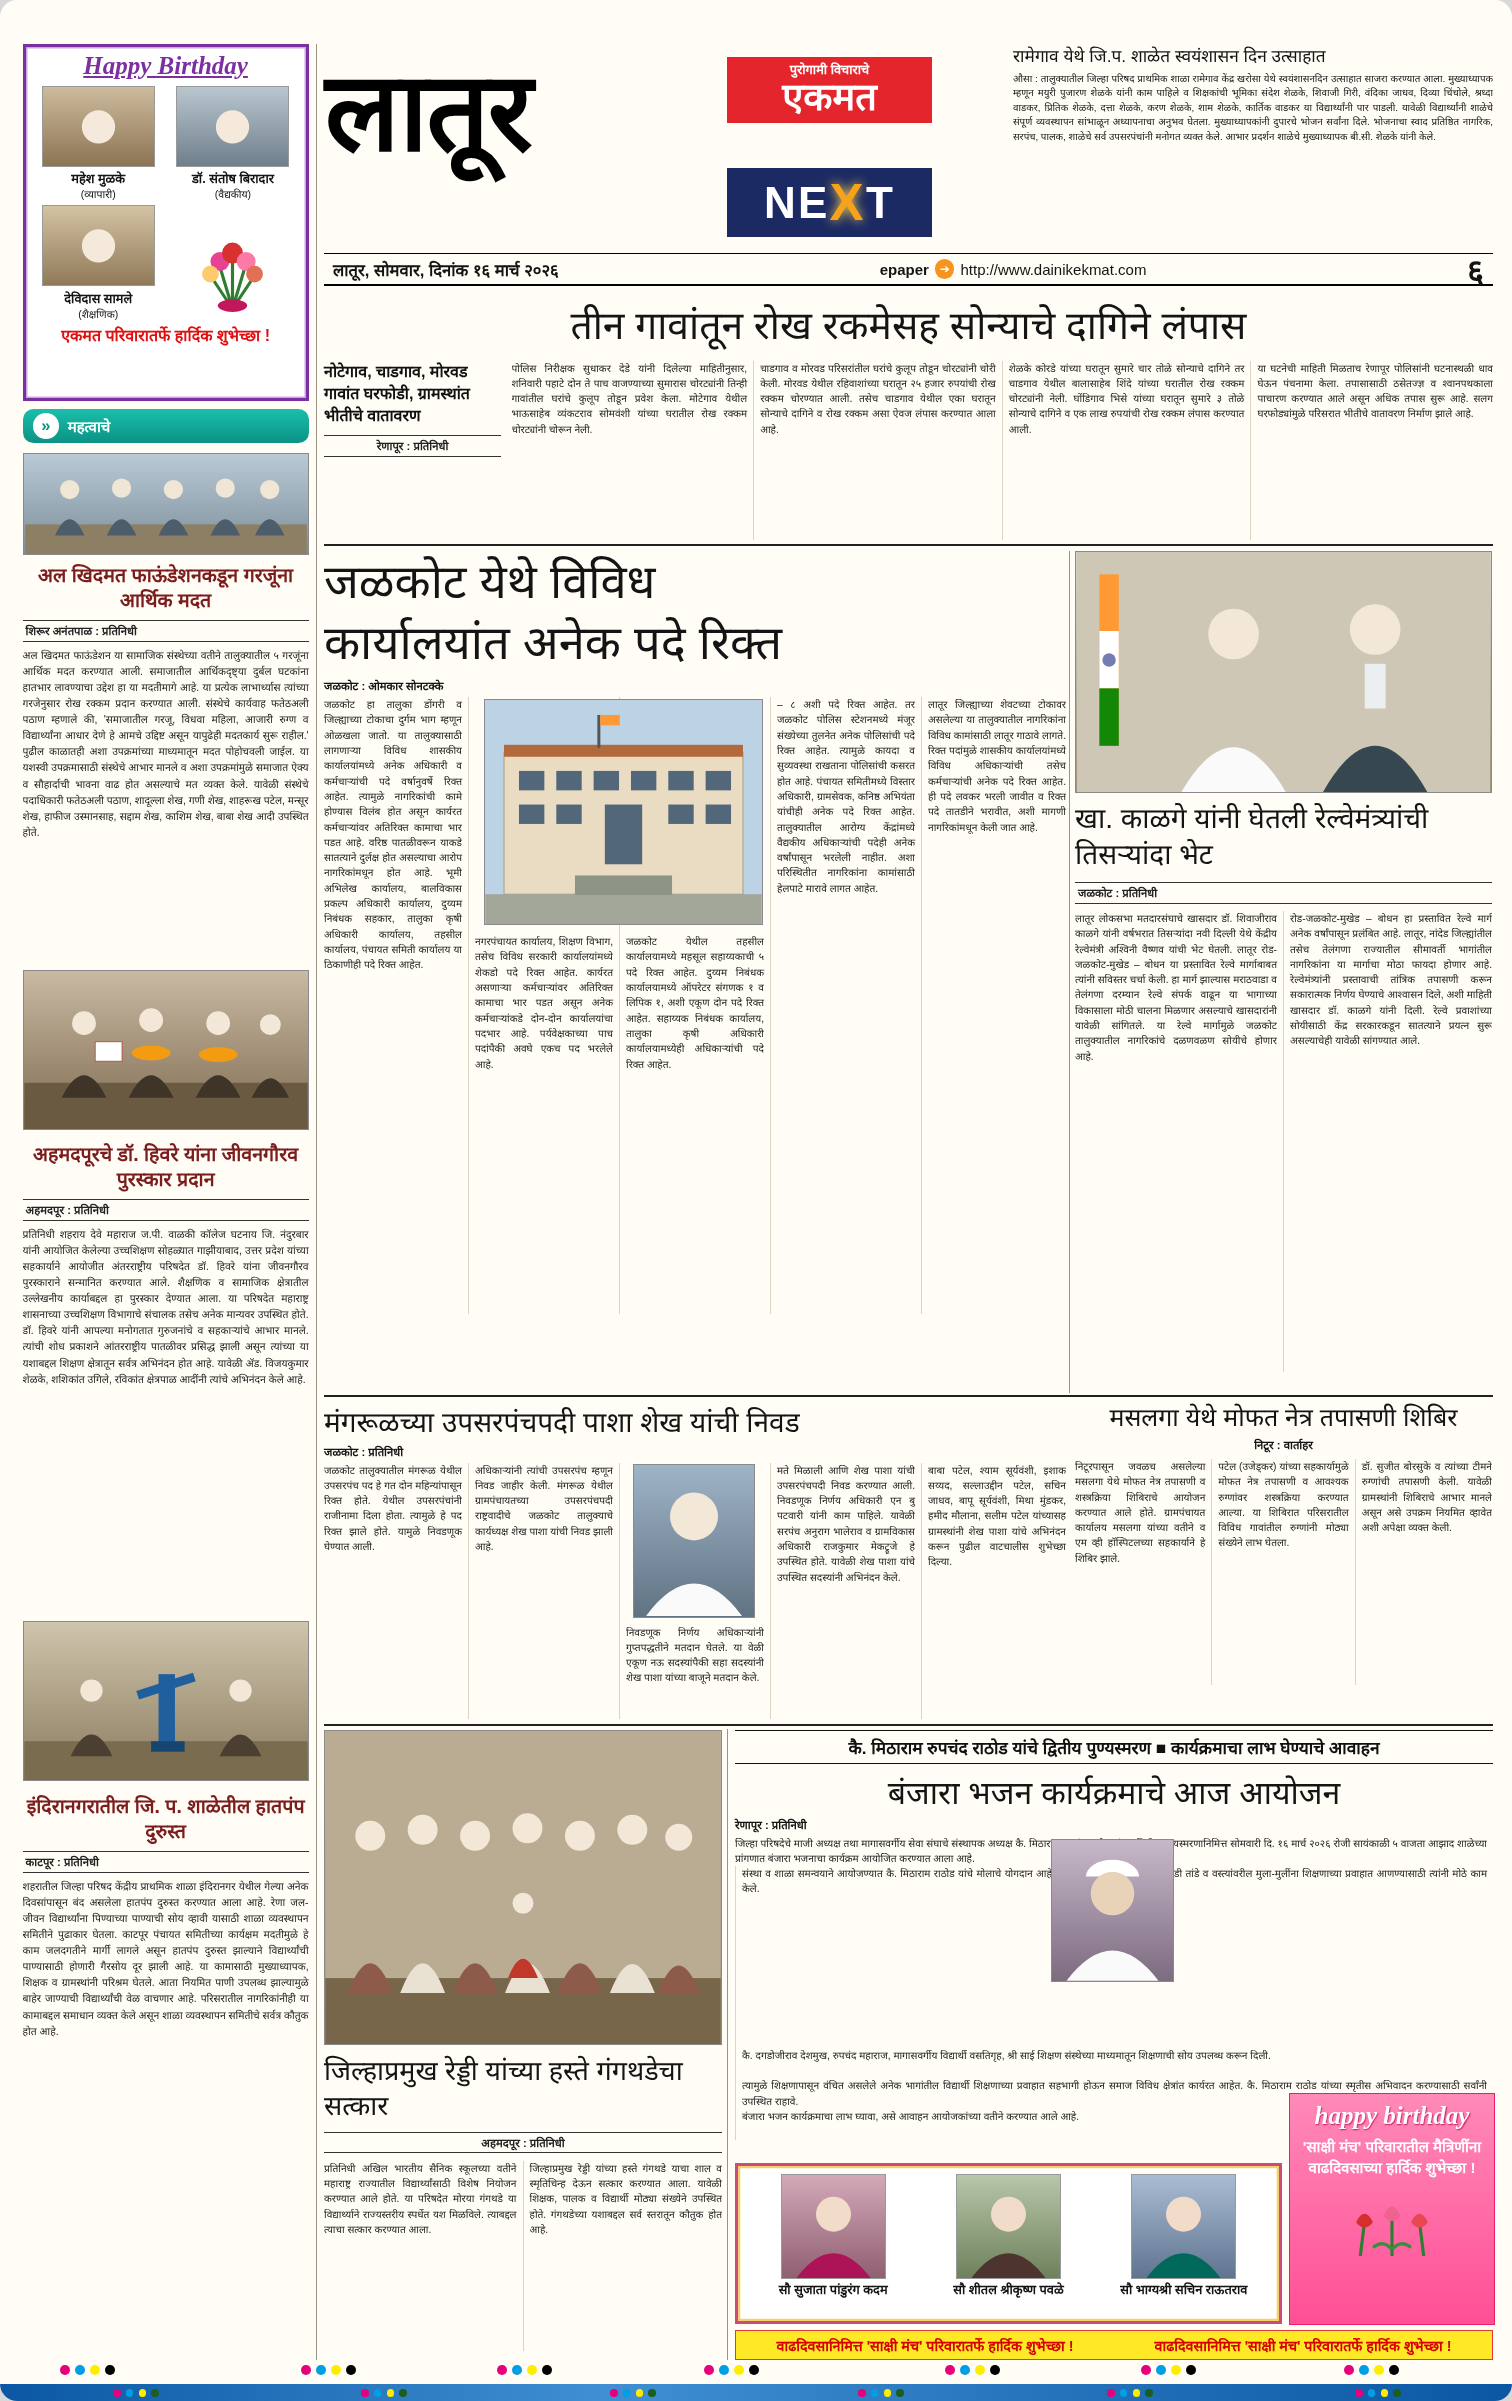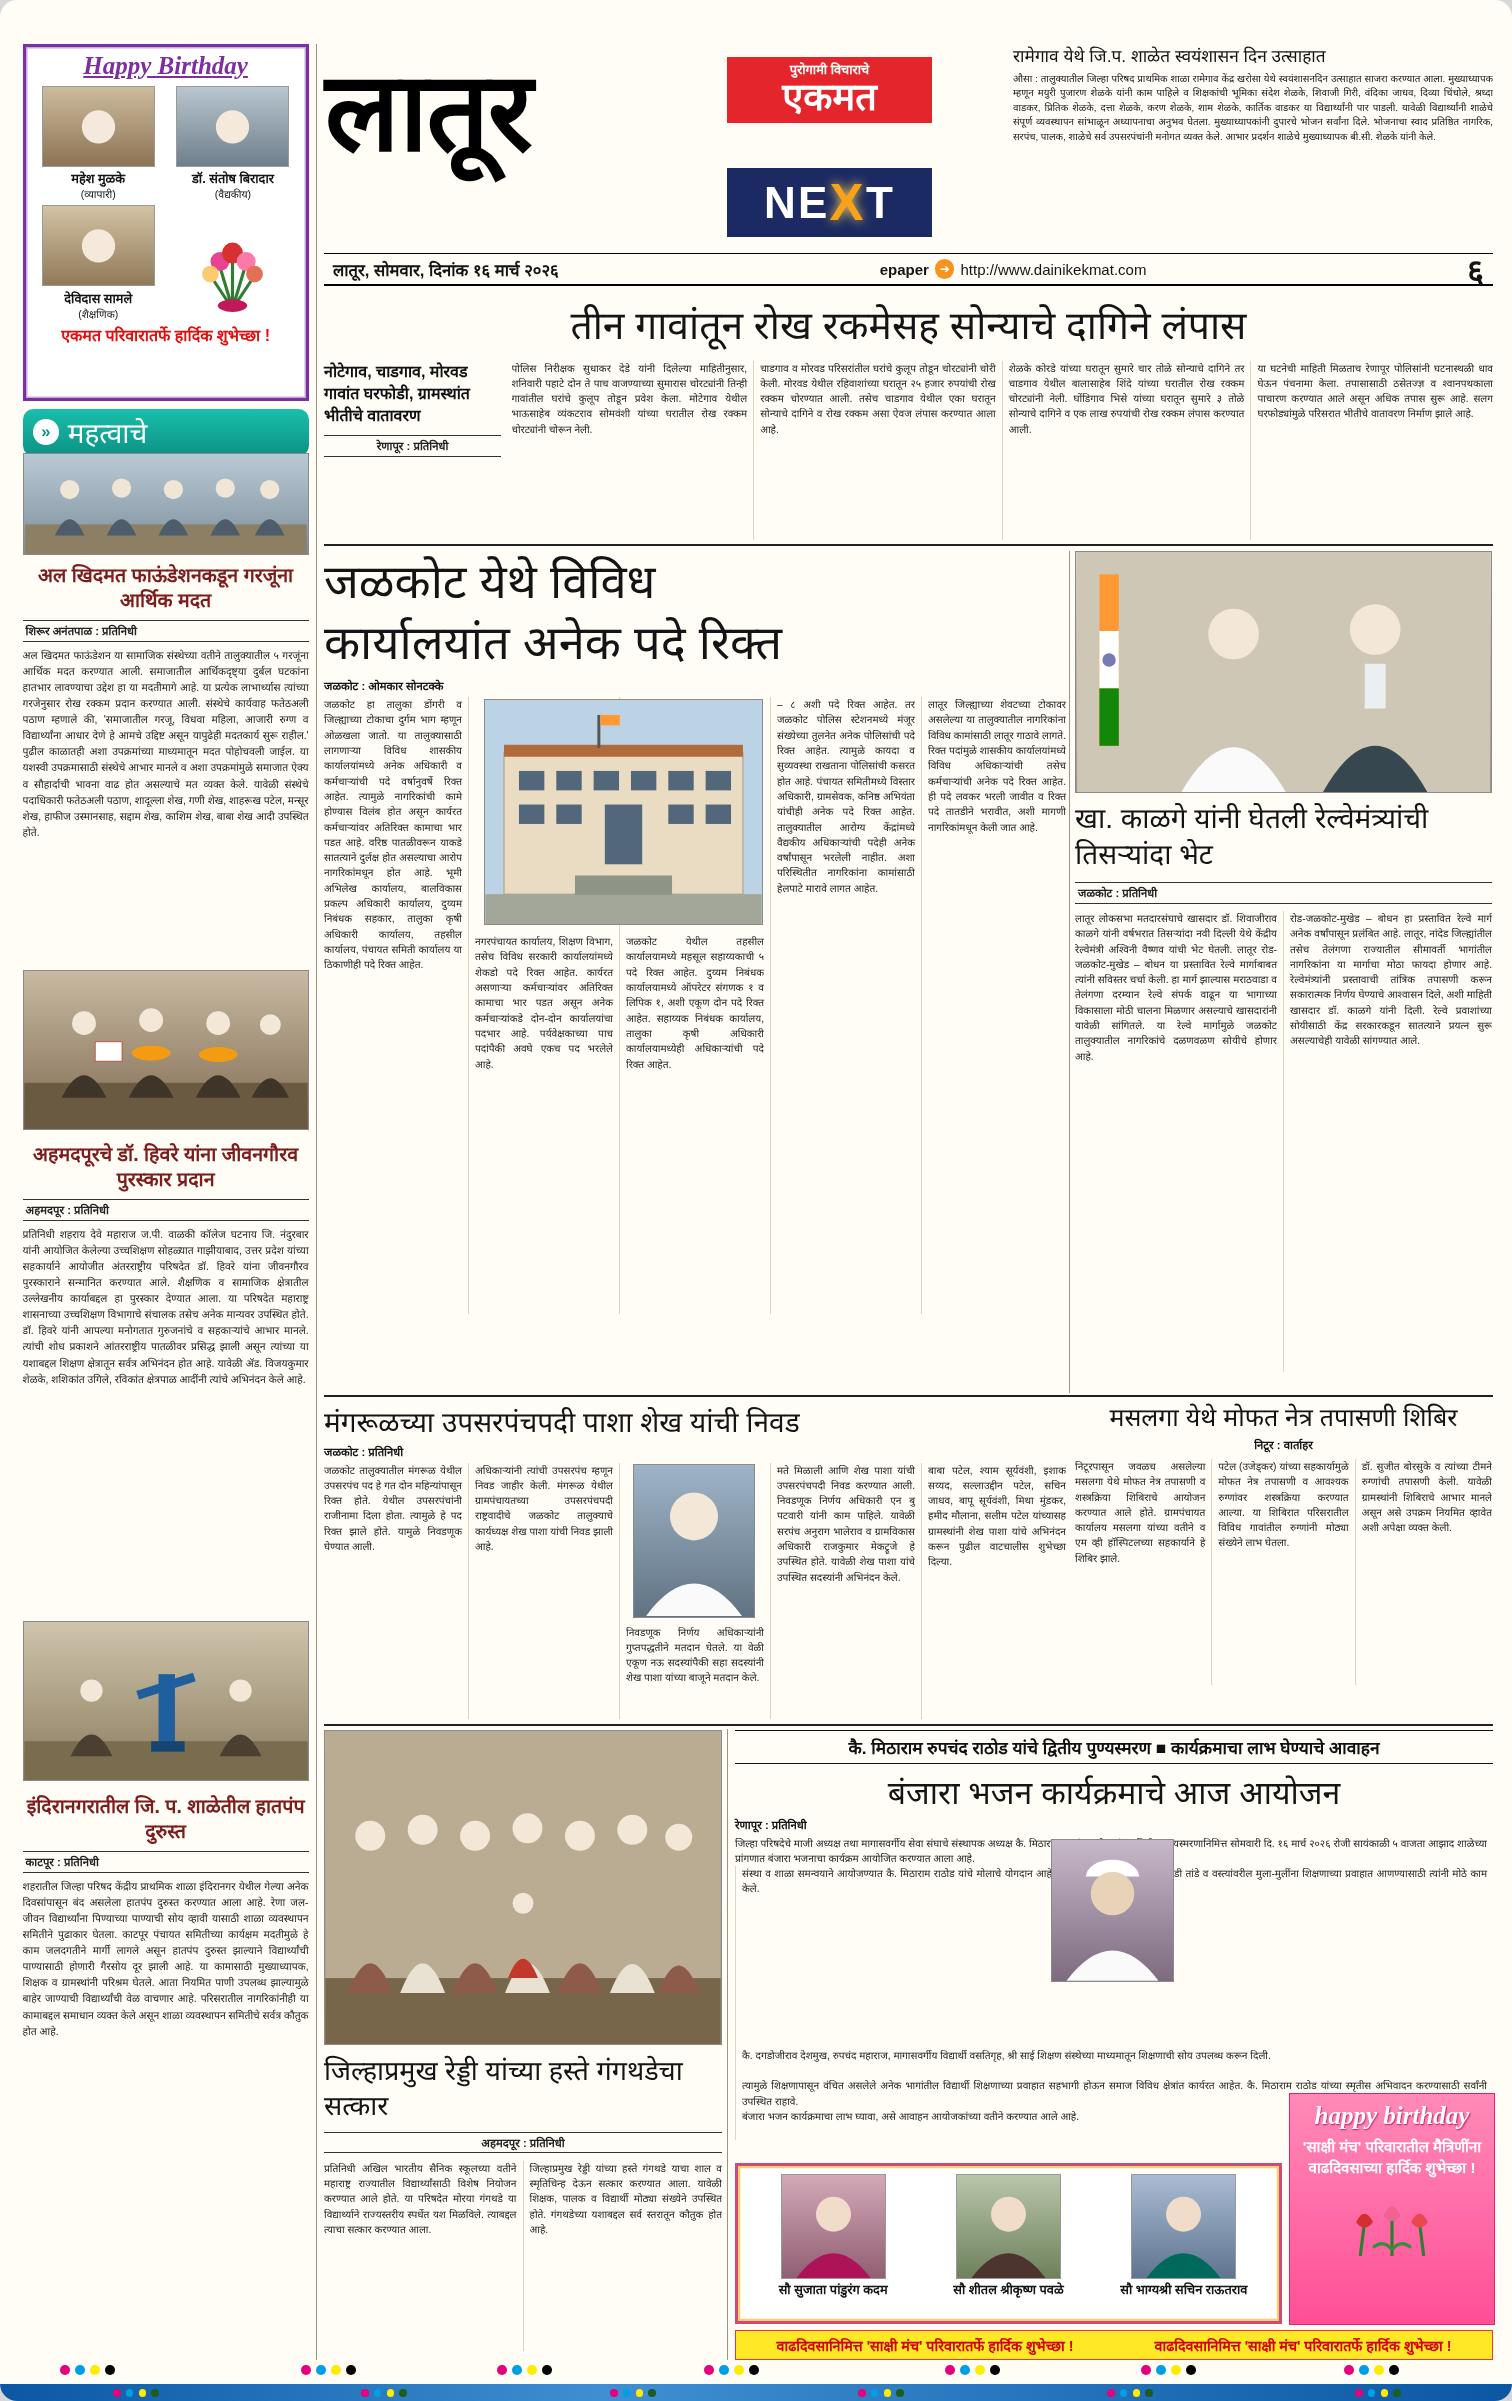--- a/index.html
+++ b/index.html
@@ -20,21 +20,21 @@
   .bb{border:3px solid #7b2fa0;background:#fff;padding:4.5px 7.5px;box-shadow:inset 0 0 0 1.5px #c9a7e0;}
   .bb-title{font-family:"Liberation Serif","DejaVu Serif",serif;font-style:italic;font-weight:700;font-size:25px;color:#7b2fa0;text-align:center;text-decoration:underline;}
   .bb-grid{display:grid;grid-template-columns:1fr 1fr;gap:4.5px;margin-top:6px;}
   .bb-cell{text-align:center;}
   .bb-ph{width:113px;height:81px;margin:0 auto;border:0.8px solid #999;position:relative;overflow:hidden;}
   .bb-name{font-size:12.8px;font-weight:700;margin-top:2.3px;}
   .bb-role{font-size:10.5px;}
   .bb-wish{color:#e01010;font-weight:800;font-size:16px;text-align:center;line-height:1.3;margin-top:4.5px;}
   .imp{position:absolute;background:linear-gradient(180deg,#1abfab,#0b9285);border-radius:10.5px;display:flex;align-items:center;gap:9px;padding:4.5px 10.5px;color:#fff;}
   .imp-ic{width:25.6px;height:25.6px;border-radius:50%;background:#fff;color:#0b9285;display:flex;align-items:center;justify-content:center;font-weight:800;font-size:16.6px;}
-  .imp-lb{font-size:28px;font-weight:400;}
+  .imp-lb{font-size:15px;font-weight:700;}
   .mast-title{font-size:110px;font-weight:800;color:#000;line-height:.95;letter-spacing:-1.5px;}
   .redbox{position:absolute;background:#e4262c;color:#fff;text-align:center;padding:3px 6px 4.5px;}
   .redbox .t1{font-size:12.8px;font-weight:700;}
   .redbox .t2{font-size:38px;font-weight:800;line-height:1.05;}
   .nextbox{position:absolute;background:#1b2a63;display:flex;align-items:center;justify-content:center;}
   .nextbox span{font-size:44px;font-weight:800;color:#fff;letter-spacing:2.3px;}
   .nextbox .nx{color:#f7a21b;font-size:51px;text-shadow:0 0 10.5px #ffd54f;}
   .datebar{position:absolute;border-top:1.5px solid #000;border-bottom:2.3px solid #000;display:flex;align-items:center;justify-content:space-between;padding:1.5px 9px;}
   .db-date{font-size:16.6px;font-weight:700;}
   .db-ep{display:flex;gap:6px;align-items:center;font-size:15px;}

